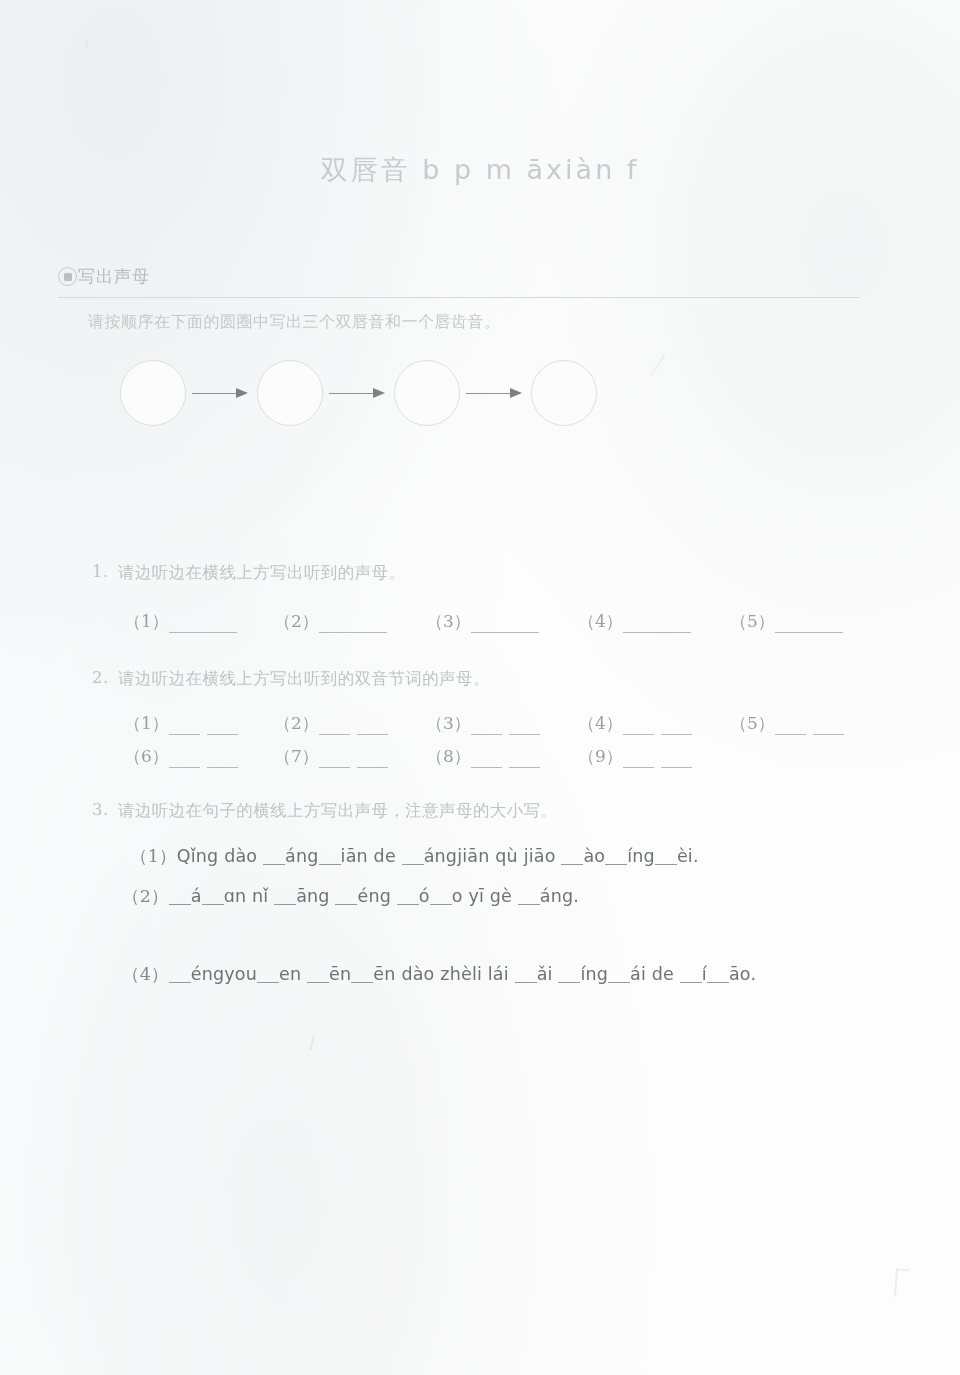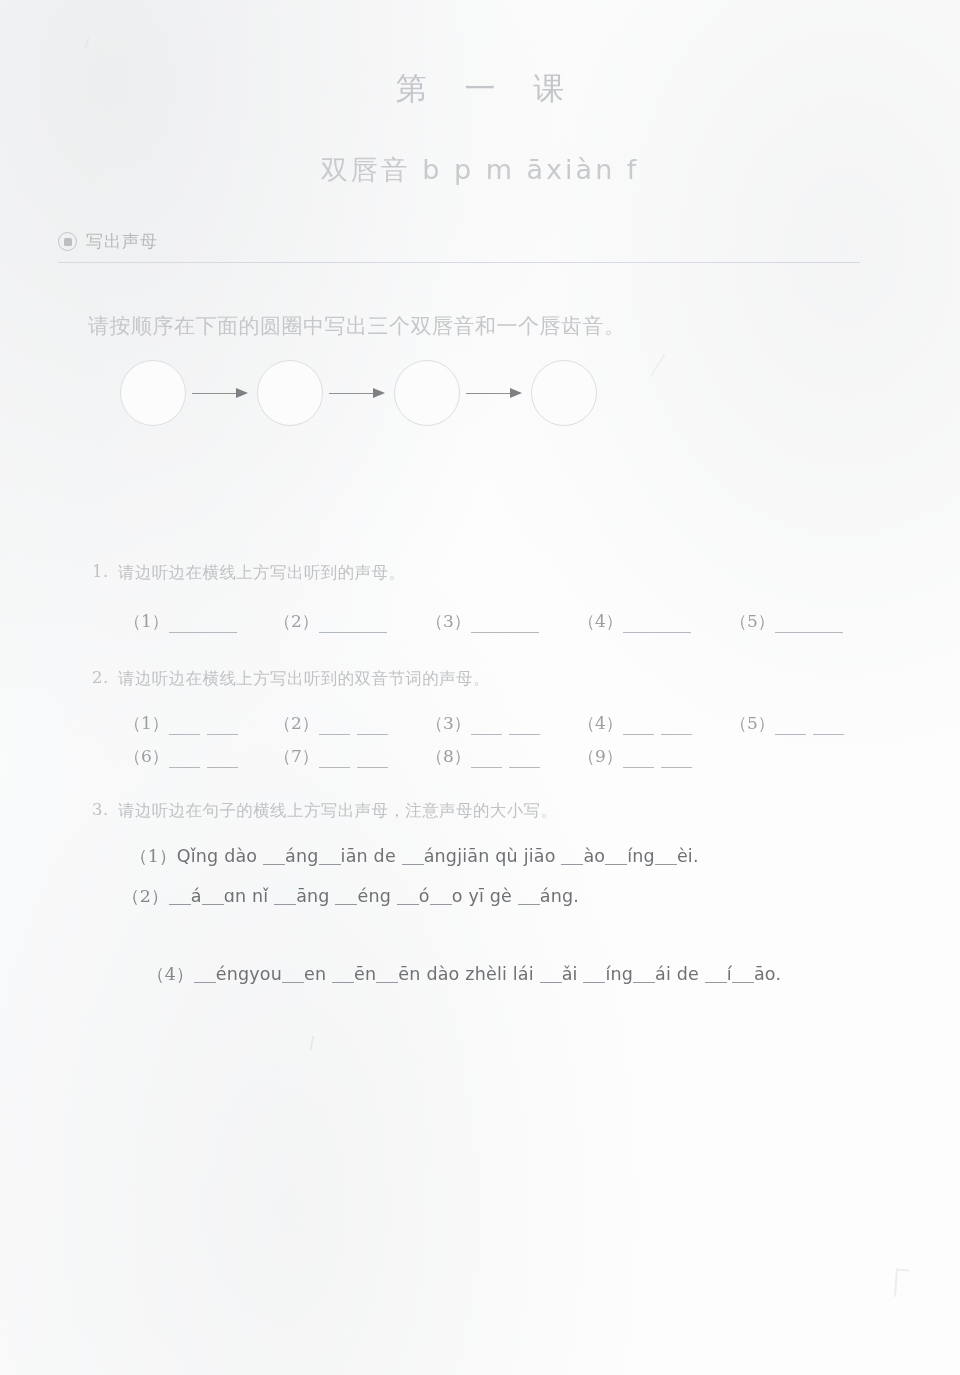--- a/index.html
+++ b/index.html
@@ -60,22 +60,23 @@
 
   
   .section {
     position: absolute;
     left: 58px;
     width: 802px;
   }
   .section-head {
     display: flex;
     align-items: center;
-    gap: 9px;
+    gap: 1px;
     padding-bottom: 9px;
+    margin-top: 35px;
   }
   .bullet {
     width: 17px;
     height: 17px;
     border: 1.6px solid #c3c6c8;
     border-radius: 50%;
     display: flex;
     align-items: center;
     justify-content: center;
     flex: none;
@@ -97,21 +98,21 @@
     height: 1px;
     background: #d7dadc;
     width: 802px;
   }
 
   
   .lead {
     position: absolute;
     left: 88px;
     top: 312px;
-    font-size: 21px;
+    font-size: 16px;
     letter-spacing: 0.5px;
     color: #c5c8ca;
     text-align: center;
   }
   .circle-row {
     position: absolute;
     left: 120px;
     top: 360px;
     display: flex;
     align-items: center;
@@ -219,21 +220,20 @@
 </style>
 </head>
 <body>
 
 <div class="page">
 
   <div class="speck" style="left:86px;top:38px;width:2px;height:11px;transform:rotate(18deg);"></div>
   <div class="speck" style="left:311px;top:1036px;width:2px;height:14px;transform:rotate(12deg);"></div>
   <div class="speck" style="left:657px;top:352px;width:2px;height:26px;transform:rotate(32deg);opacity:.55;"></div>
 
-  <div class="doc-title">第 一 课</div>
   <div class="doc-subtitle">双唇音 b p m āxiàn f</div>
 
   <div class="section" style="top:230px;">
     <div class="section-head">
       <span class="bullet">
           <i></i>
         </span>
       <span class="section-title">写出声母</span>
     </div>
     <div class="section-rule"></div>
@@ -348,16 +348,16 @@
 
   <div class="ex" style="top:800px;">
     <div class="ex-head">
       <span class="ex-num">3.</span>
       <span>请边听边在句子的横线上方写出声母，注意声母的大小写。</span>
     </div>
   </div>
 
   <div class="sent" style="top:844px;margin-left:8px;"><span class="lbl">（1）</span><span>Qǐng dào </span><u></u><span>áng</span><u></u><span>iān de </span><u></u><span>ángjiān qù jiāo </span><u></u><span>ào</span><u></u><span>íng</span><u></u><span>èi.</span></div>
   <div class="sent" style="top:884px;"><span class="lbl">（2）</span><u></u><span>á</span><u></u><span>ɑn nǐ </span><u></u><span>āng </span><u></u><span>éng </span><u></u><span>ó</span><u></u><span>o yī gè </span><u></u><span>áng.</span></div>
-  <div class="sent" style="top:962px;margin-left:25px;"><span class="lbl">（4）</span><u></u><span>éngyou</span><u></u><span>en </span><u></u><span>ēn</span><u></u><span>ēn dào zhèli lái </span><u></u><span>ǎi </span><u></u><span>íng</span><u></u><span>ái de </span><u></u><span>í</span><u></u><span>āo.</span></div>
+  <div class="sent" style="top:962px;"><span class="lbl">（4）</span><u></u><span>éngyou</span><u></u><span>en </span><u></u><span>ēn</span><u></u><span>ēn dào zhèli lái </span><u></u><span>ǎi </span><u></u><span>íng</span><u></u><span>ái de </span><u></u><span>í</span><u></u><span>āo.</span></div>
 
   <div class="corner-mark"></div>
 </div>
 
 </body></html>

